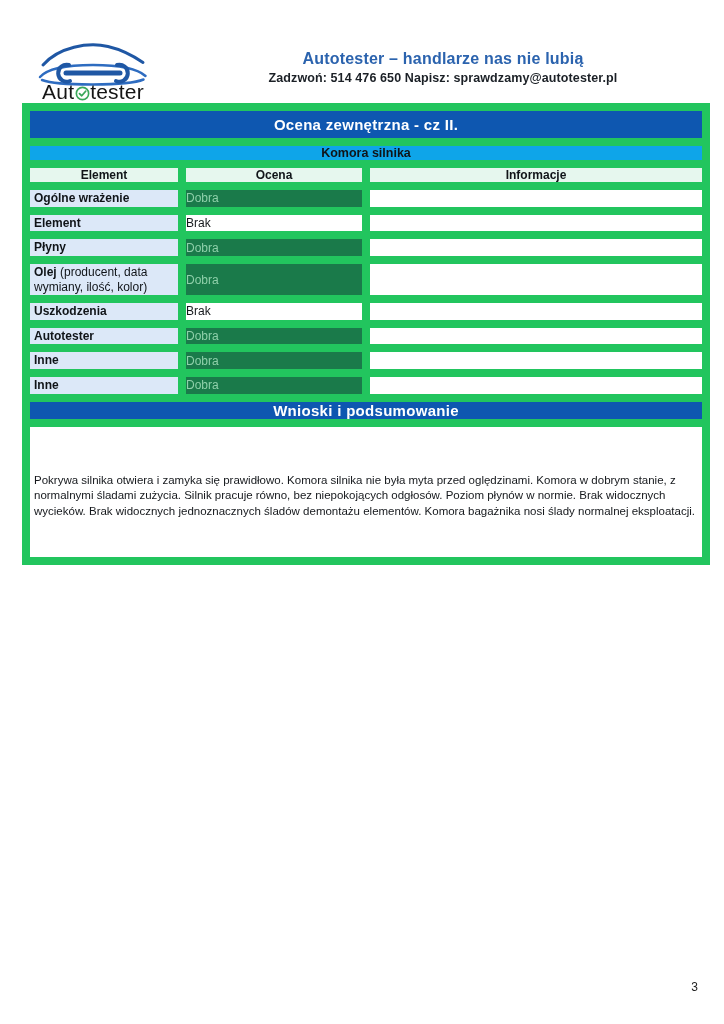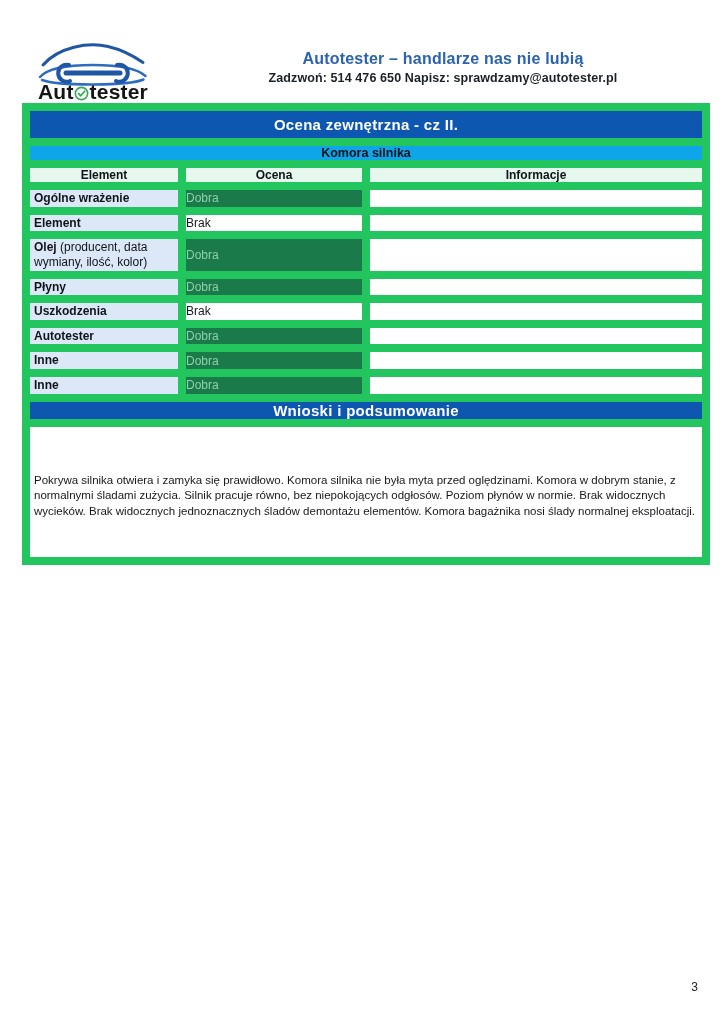--- a/index.html
+++ b/index.html
@@ -5,21 +5,21 @@
   * { margin:0; padding:0; box-sizing:border-box; }
   html,body { background:#ffffff; }
   .page {
     position:relative; width:724px; height:1024px; background:#ffffff;
     font-family:"Liberation Sans", sans-serif; color:#111; overflow:hidden;
   }
 
   
   .logo { position:absolute; left:34px; top:40px; width:118px; text-align:center; }
   .logo-car { display:block; margin:0 auto; }
-  .logo-text { margin-top:-14px; font-size:21px; font-weight:bold; color:#151515;
+  .logo-text { margin-top:-14px; font-size:21px; font-weight:normal; color:#151515;
                letter-spacing:0.2px; display:flex; align-items:center; justify-content:center; }
   .logo-check { display:inline-block; width:15px; height:15px; margin:2px 0.5px 0 0.5px; }
 
   .header-text { position:absolute; left:163px; top:50px; width:560px; text-align:center; }
   .header-title { color:#2b63ae; font-weight:bold; font-size:16px; letter-spacing:0.2px; }
   .header-contact { color:#1b2026; font-weight:bold; font-size:12.5px; margin-top:3px; letter-spacing:0.1px; }
 
   
   .report { position:absolute; left:22px; top:103px; width:680px; }
   table { width:100%; border-collapse:collapse; table-layout:fixed; }
@@ -113,27 +113,27 @@
     <td class="cell-info"></td>
   </tr>
 
   <tr>
     <td class="cell-element"><span class="el-label">Element</span><span class="el-note"></span></td>
     <td class="cell-ocena status-none">Brak</td>
     <td class="cell-info"></td>
   </tr>
 
   <tr>
-    <td class="cell-element"><span class="el-label">Olej</span><span class="el-note"> (producent, data wymiany, ilość, kolor)</span></td>
+    <td class="cell-element"><span class="el-label">Płyny</span><span class="el-note"></span></td>
     <td class="cell-ocena status-good">Dobra</td>
     <td class="cell-info"></td>
   </tr>
 
   <tr>
-    <td class="cell-element"><span class="el-label">Płyny</span><span class="el-note"></span></td>
+    <td class="cell-element"><span class="el-label">Olej</span><span class="el-note"> (producent, data wymiany, ilość, kolor)</span></td>
     <td class="cell-ocena status-good">Dobra</td>
     <td class="cell-info"></td>
   </tr>
 
   <tr>
     <td class="cell-element"><span class="el-label">Uszkodzenia</span><span class="el-note"></span></td>
     <td class="cell-ocena status-none">Brak</td>
     <td class="cell-info"></td>
   </tr>
 

